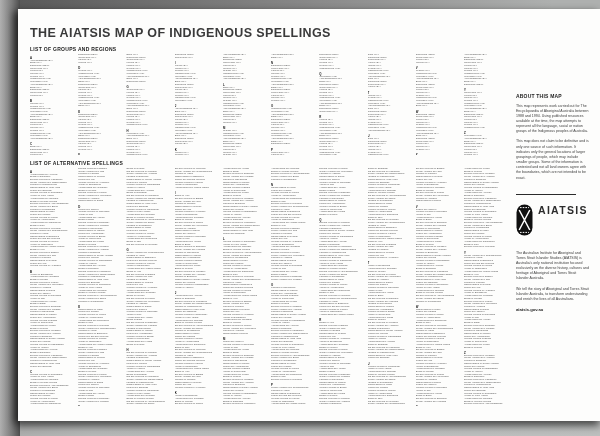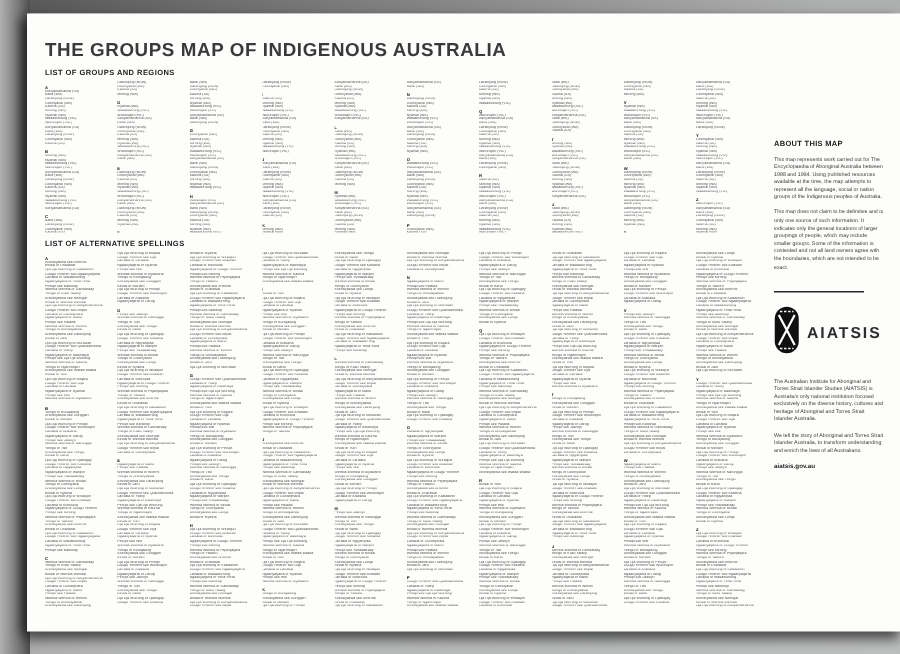--- a/index.html
+++ b/index.html
@@ -33,33 +33,33 @@
   }
   .cols.c1{top:45px;height:101px;}
   .cols.c2{top:159px;height:238px;}
   .col{width:44px;height:100%;overflow:hidden;}
   .entry{font-size:2.4px;line-height:2.7px;color:#555;white-space:nowrap;overflow:hidden;}
   .letter{font-size:2.8px;line-height:3px;font-weight:bold;color:#101010;margin-top:2.5px;}
   .sidebar{position:absolute;left:498px;top:84px;width:73px;}
   .sb-h{font-size:5px;font-weight:bold;letter-spacing:.2px;color:#1d1d1d;margin:0 0 4.5px 0;}
   .sb-p{font-size:3.55px;line-height:5.15px;color:#3d3d3d;margin:0 0 5px 0;text-align:left;}
   .divider{border:none;border-top:1px solid #2b2b2b;width:60px;margin:13px 0 9px 0;}
-  .logo-row{display:flex;align-items:center;margin:0 0 11px 0;}
+  .logo-row{display:flex;align-items:flex-start;margin:0 0 11px 0;}
   .logo-text{font-size:10.5px;font-weight:bold;letter-spacing:1.3px;color:#2c2c2c;margin-left:5px;}
   .sb-url{font-size:4.2px;font-weight:bold;color:#1f1f1f;margin:1px 0 0 0;}
 </style>
 </head>
 <body>
 
 <div class="bg-top"></div>
 <div class="bg-left"></div>
 
 <div class="page">
 
-  <div class="title">THE GROUPS MAP OF INDIGENOUS AUSTRALIA</div>
+  <div class="title">THE AIATSIS MAP OF INDIGENOUS SPELLINGS</div>
 
   <div class="sec-head h1">LIST OF GROUPS AND REGIONS</div>
   <div class="cols c1">
       <div class="col">
         <div class="letter">A</div>
         <div class="entry">Adnyamathanha (SA)</div>
         <div class="entry">Bardi (WA)</div>
         <div class="entry">Darkinjung (NSW)</div>
         <div class="entry">Gooniyandi (WA)</div>
         <div class="entry">Kaurna (SA)</div>

